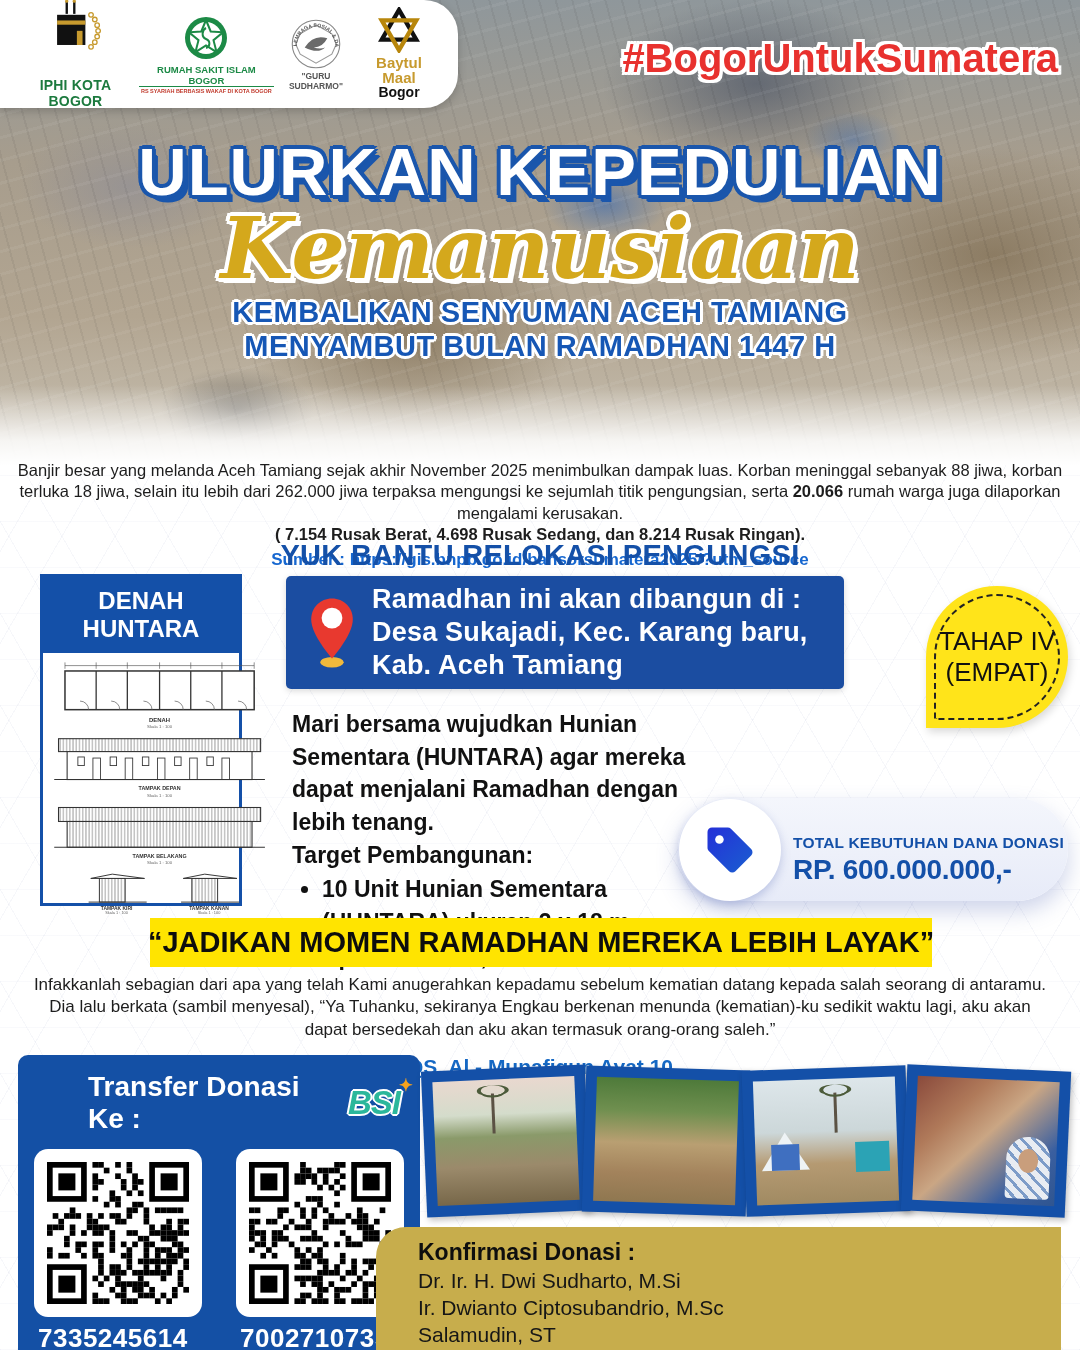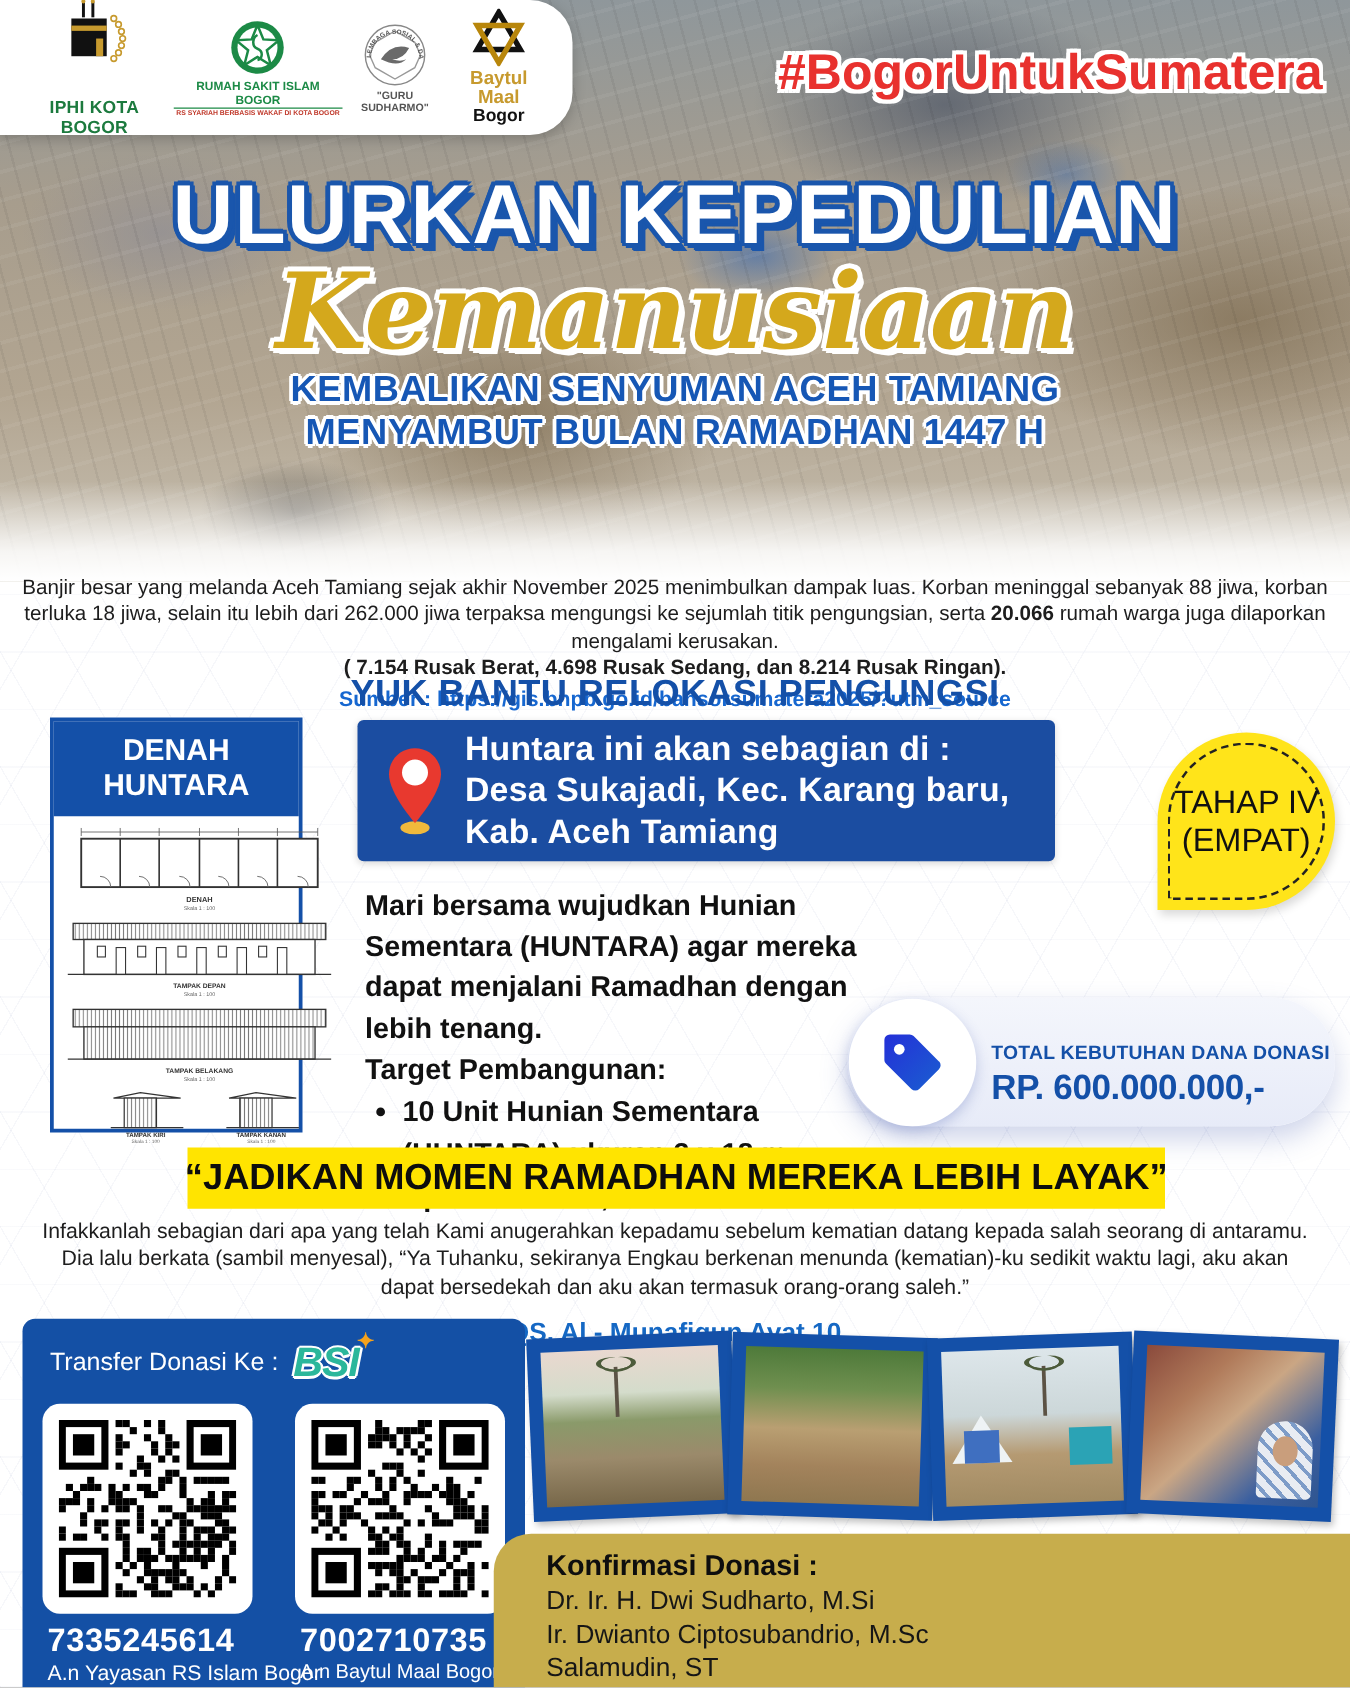--- a/index.html
+++ b/index.html
@@ -104,21 +104,21 @@
   .banner { position:absolute; left:150px; top:918px; width:782px; height:49px; background:#ffe400;
     display:flex; align-items:center; justify-content:center; font-size:29px; font-weight:bold; color:#0d0d0d; white-space:nowrap; }
 
   
   .quote { position:absolute; left:0; right:0; top:974px; text-align:center; padding:0 30px; font-size:17px; line-height:1.32; color:#1d1d1d; }
   .quote-src { margin-top:12px; font-size:21px; font-weight:bold; color:#1568c4; }
 
   
   .transfer { position:absolute; left:18px; top:1055px; width:402px; height:295px; background:#1450a5; border-radius:10px 10px 0 0; }
   .transfer-head { display:flex; align-items:center; gap:12px; padding:16px 20px 8px 22px; }
-  .transfer-label { color:#fff; font-size:20px; font-weight:normal; }
+  .transfer-label { color:#fff; font-size:28px; font-weight:bold;margin-left:48px; }
   .bsi { position:relative; font-size:33px; font-weight:bold; font-style:italic; color:#2bb79b; letter-spacing:-1px;
     text-shadow:-2px 0 0 #fff,2px 0 0 #fff,0 -2px 0 #fff,0 2px 0 #fff,-1px -1px 0 #fff,1px -1px 0 #fff,-1px 1px 0 #fff,1px 1px 0 #fff; }
   .bsi-star { position:absolute; top:-9px; right:-12px; font-size:17px; font-style:normal; color:#f6a21d; text-shadow:none; }
   .qr-row { display:flex; justify-content:space-between; padding:6px 16px 0 16px; }
   .qr-col { width:168px; text-align:left; }
   .qr-card { width:168px; height:168px; background:#fff; border-radius:14px; display:flex; align-items:center; justify-content:center; }
   .qr-card svg { width:142px; height:142px; }
   .acct-number { color:#fff; font-size:26px; font-weight:bold; letter-spacing:.5px; margin:6px 0 0 4px; }
   .acct-holder { color:#fff; font-size:17px; margin:1px 0 0 4px; white-space:nowrap; }
 
@@ -137,21 +137,21 @@
   .tentA { position:absolute; left:6px; bottom:34px; width:0; height:0; border-left:24px solid transparent; border-right:24px solid transparent; border-bottom:38px solid #eef3f5; }
   .tentA2 { position:absolute; left:16px; bottom:34px; width:28px; height:26px; background:#3f6fc0; }
   .tentB { position:absolute; right:8px; bottom:30px; width:34px; height:30px; background:#2ba3b5; }
   .palm { position:absolute; top:14px; left:58px; width:3px; height:40px; background:#5b5244; }
   .palm:before { content:""; position:absolute; top:-8px; left:-10px; width:24px; height:10px; border-radius:50%; box-shadow:0 2px 0 #4c5b3a, 4px 0 0 #4c5b3a, -4px 0 0 #4c5b3a; }
   .hijab { position:absolute; right:6px; bottom:6px; width:44px; height:62px; border-radius:22px 22px 4px 4px;
     background:repeating-linear-gradient(45deg,#e8ecf2 0 6px,#7d9cc8 6px 9px); }
   .hijab:before { content:""; position:absolute; left:12px; top:12px; width:20px; height:24px; border-radius:50%; background:#c99e7c; }
 
   
-  .gold { position:absolute; left:395px; top:1227px; width:685px; height:123px; background:#c7ad4c; border-radius:30px 0 0 0;
+  .gold { position:absolute; left:376px; top:1227px; width:685px; height:123px; background:#c7ad4c; border-radius:30px 0 0 0;
     display:flex; padding:12px 20px 0 42px; }
   .gold-left { flex:1 1 auto; }
   .gold-title { font-size:23px; font-weight:bold; color:#0e0e0e; margin-bottom:2px; }
   .gold-name { font-size:21px; color:#161616; line-height:1.28; }
   .gold-phones { flex:0 0 auto; padding-top:30px; }
   .gold-phone { font-size:25px; font-weight:bold; color:#0e0e0e; line-height:1.26; white-space:nowrap; text-align:left; }
 
   .denah-svg text { font-family:"Liberation Sans", sans-serif; }
 </style>
 </head>
@@ -322,21 +322,21 @@
     </div>
   </div>
 
   <div class="loc-box">
     <svg class="loc-pin" viewBox="0 0 40 56">
       <ellipse cx="20" cy="51" rx="9" ry="4" fill="#f0b93c"></ellipse>
       <path d="M20 2C11 2 4 9 4 18c0 12 16 30 16 30s16-18 16-30C36 9 29 2 20 2z" fill="#e8392f"></path>
       <circle cx="20" cy="17" r="8" fill="#fff"></circle>
     </svg>
     <div class="loc-text">
-      <div>Huntara ini akan sebagian di :</div>
+      <div>Ramadhan ini akan dibangun di :</div>
       <div>Desa Sukajadi, Kec. Karang baru,</div>
       <div>Kab. Aceh Tamiang</div>
     </div>
   </div>
 
   <div class="badge">
     <div class="badge-dash"></div>
     <div class="badge-text">
       <div>TAHAP IV</div>
       <div>(EMPAT)</div>

